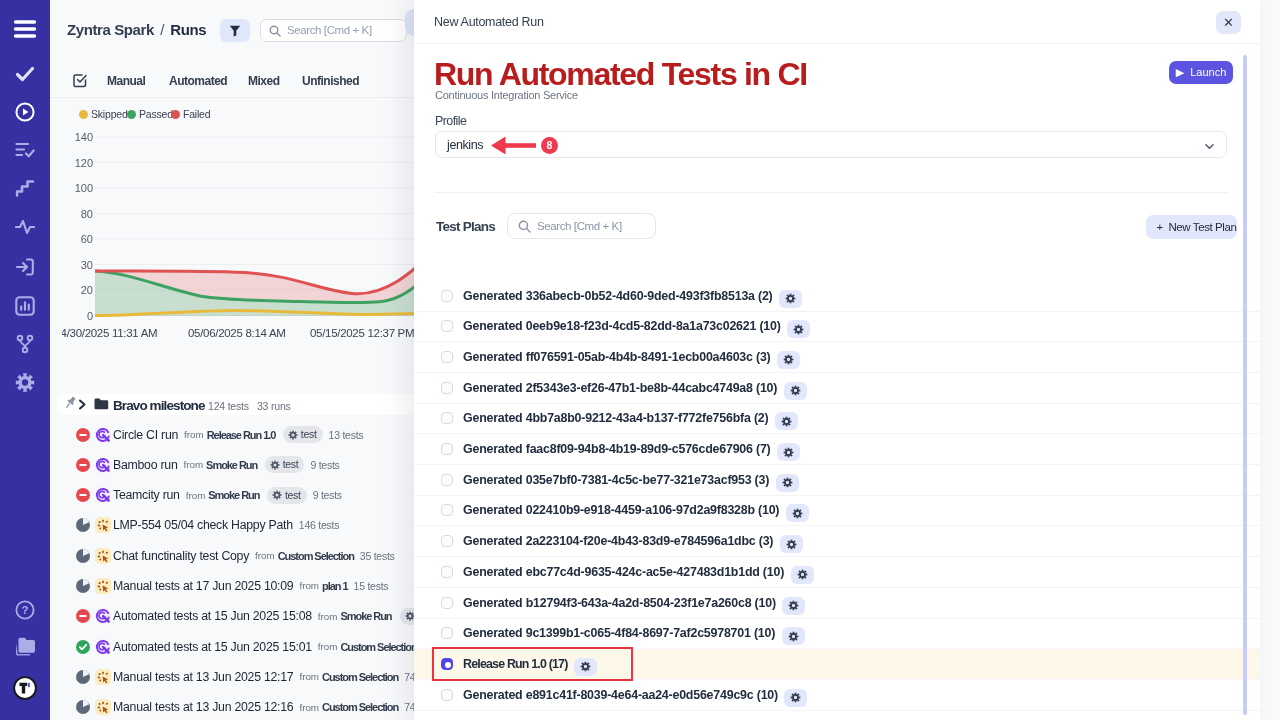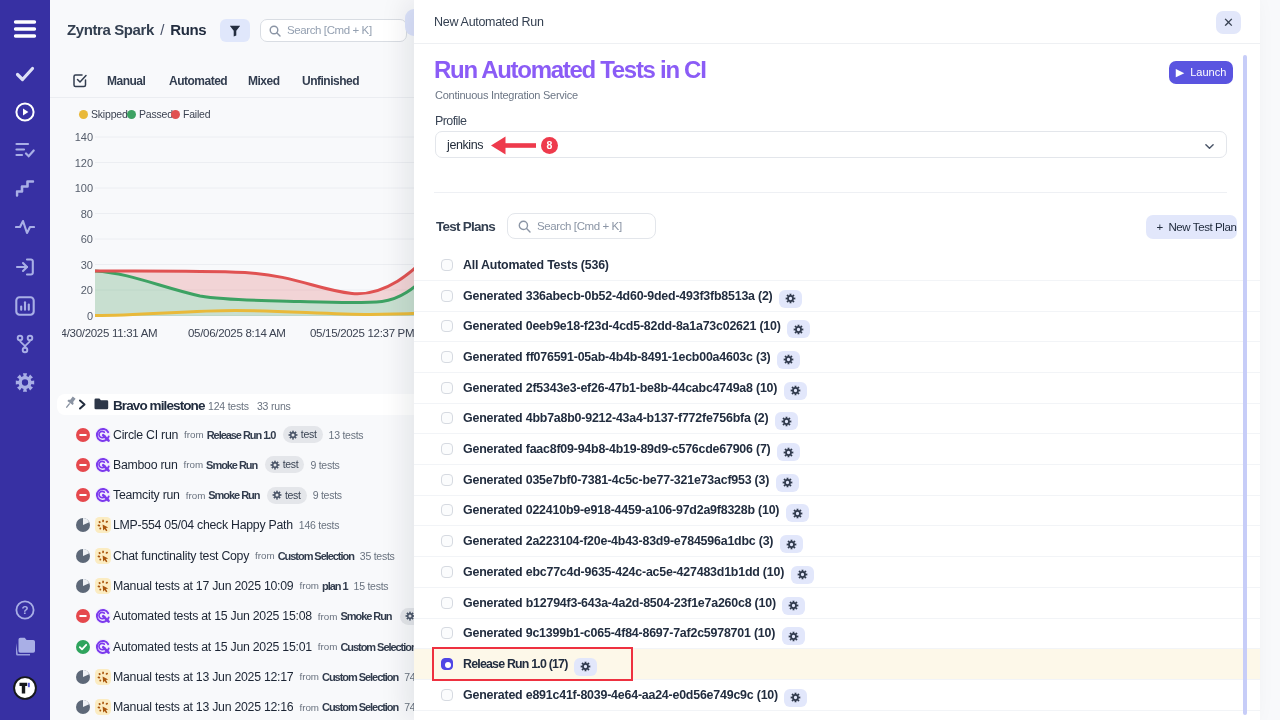--- a/index.html
+++ b/index.html
@@ -41,21 +41,21 @@
 .rplan { font-size:11px; font-weight:700; color:#323c4d; margin-left:3px; letter-spacing:-1.05px; }
 .rbadge { display:inline-flex; align-items:center; background:#e4e6ea; border-radius:9px; font-size:10.5px; color:#3a4454; padding:2px 6px 3px 5px; margin-left:8px; letter-spacing:-0.3px; }
 .rcount { font-size:10.5px; color:#69727f; margin-left:6px; letter-spacing:-0.25px;text-align:right; }
 .gchip { display:inline-flex; align-items:center; justify-content:center; width:24px; height:18px; background:#e9ebef; border-radius:9px; margin-left:8px; }
 
 
 #modal { position:absolute; left:414px; top:0; width:846px; height:720px; background:#fff; box-shadow:-10px 0 24px rgba(15,23,42,.08); }
 #mhead { position:absolute; left:0; top:0; width:846px; height:44px; border-bottom:1px solid #eef0f3; }
 #mtitle { position:absolute; left:20px; top:15px; font-size:12.5px; color:#333f50; letter-spacing:-0.3px; }
 #mclose { position:absolute; left:802px; top:11px; width:25px; height:23px; background:#e2e7fa; border-radius:7px; text-align:center; line-height:23px; color:#374151; font-size:13px; }
-#h1 { position:absolute; left:20px; top:56px; font-size:24px; font-weight:700; color:#8b5cf6; letter-spacing:-1.3px; }
+#h1 { position:absolute; left:20px; top:56px; font-size:32px; font-weight:700; color:#b91c1c; letter-spacing:-1.3px; }
 #h1sub { position:absolute; left:21px; top:89px; font-size:11px; color:#6c7685; letter-spacing:-0.25px; }
 #launch { position:absolute; left:755px; top:61px; width:64px; height:23px; background:#5a54e0; border-radius:7px; color:#fff; font-size:11px; text-align:center; line-height:23px; }
 #proflab { position:absolute; left:21px; top:114px; font-size:12.5px; color:#3a4556; letter-spacing:-0.6px; }
 #profsel { position:absolute; left:21px; top:131px; width:792px; height:27px; background:#fff; border:1px solid #e3e6eb; border-radius:7px; }
 #profsel span { position:absolute; left:11px; top:6px; font-size:12.5px; color:#1f2937; letter-spacing:-0.4px; }
 #chev { position:absolute; right:12px; top:8px; width:9px; height:9px; }
 #divider1 { position:absolute; left:20px; top:192px; width:793px; height:1px; background:#eef0f4; }
 #tplab { position:absolute; left:22px; top:219px; font-size:13.5px; font-weight:700; color:#333f50; letter-spacing:-0.75px; }
 #tpsearch { position:absolute; left:93px; top:213px; width:149px; height:26px; border:1px solid #e3e6eb; border-radius:8px; color:#8b95a5; font-size:11.5px; line-height:24px; padding-left:29px; letter-spacing:-0.4px; }
 #newplan { position:absolute; left:732px; top:215px; width:91px; height:24px; background:#e2e7fb; border-radius:7px; color:#222d3f; font-size:11.5px; text-align:center; line-height:24px; letter-spacing:-0.4px;padding-left:10px; }
@@ -481,24 +481,20 @@
         <path d="M14 8.2 H46 V12.8 H14 Z" fill="#ee3a4c"></path>
         <path d="M1 10.5 L15.5 1.5 L15.5 19.5 Z" fill="#ee3a4c"></path>
       </svg>
     <div id="divider1"></div>
     <div id="tplab">Test Plans</div>
     <div id="tpsearch"><svg style="position:absolute;left:10px;top:6px" width="13" height="13" viewBox="0 0 13 13">
           <circle cx="5.4" cy="5.4" r="4.1" stroke="#8b95a5" stroke-width="1.4" fill="none"></circle>
           <line x1="8.6" y1="8.6" x2="12" y2="12" stroke="#8b95a5" stroke-width="1.4" stroke-linecap="round"></line>
         </svg>Search [Cmd + K]</div>
     <div id="newplan">+&nbsp; New Test Plan</div>
-    <div class="prow" style="top:249.8px">
-        <span class="pchk"></span>
-        <span class="ptxt">All Automated Tests (536)</span>
-      </div>
     <div class="prow" style="top:280.5px">
         <span class="pchk"></span>
         <span class="ptxt">Generated 336abecb-0b52-4d60-9ded-493f3fb8513a (2)<span class="pgear">
             <svg width="11" height="11" viewBox="0 0 24 24">
               <path fill="#303a4d" fill-rule="evenodd" d="M9.7 1.5 L14.3 1.5 L13.6 4.6 L16.1 5.6 L17.8 2.9 L21.1 6.2 L18.4 7.9 L19.4 10.4 L22.5 9.7 L22.5 14.3 L19.4 13.6 L18.4 16.1 L21.1 17.8 L17.8 21.1 L16.1 18.4 L13.6 19.4 L14.3 22.5 L9.7 22.5 L10.4 19.4 L7.9 18.4 L6.2 21.1 L2.9 17.8 L5.6 16.1 L4.6 13.6 L1.5 14.3 L1.5 9.7 L4.6 10.4 L5.6 7.9 L2.9 6.2 L6.2 2.9 L7.9 5.6 L10.4 4.6 Z M12 8.4 A3.6 3.6 0 1 0 12 15.6 A3.6 3.6 0 1 0 12 8.4 Z"></path>
             </svg>
           </span></span>
       </div>
     <div class="prow" style="top:311.2px">
         <span class="pchk"></span>

